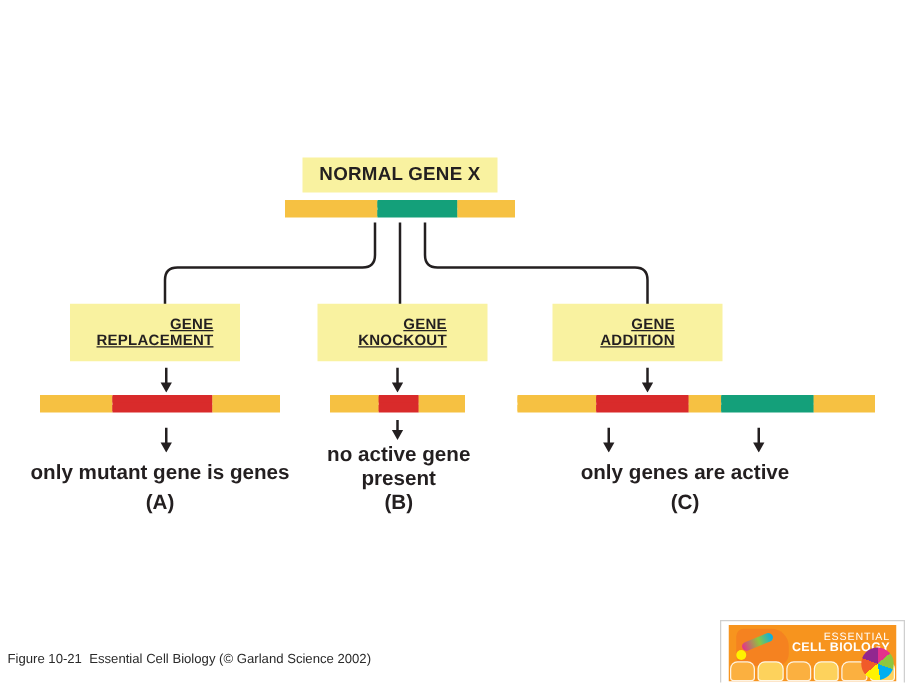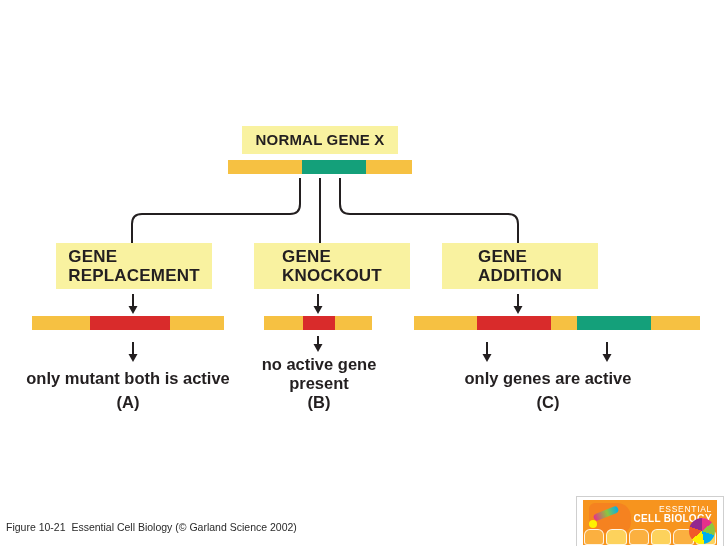--- a/index.html
+++ b/index.html
@@ -18,37 +18,38 @@
 
   
   .abs { position: absolute; }
 
   
   .chip {
     position: absolute;
     background: #f9f2a0;
     color: #231f20;
     font-weight: bold;
-    text-align: left;
+    text-align: right;
     line-height: 1.12;
     letter-spacing: 0.2px;
     display: flex;
     align-items: center;
     justify-content: center;
     white-space: pre-line;
   }
   .chip-top {
     left: 242px;  top: 126px;
     width: 156px; height: 28px;
     font-size: 15px;
   }
   .chip-branch {
-    width: 156px; height: 46px;
-    font-size: 17px;
+    width: 136px; height: 46px;
+    font-size: 12px;
     top: 243px;
+    text-decoration: underline;
   }
   .chip-a { left: 56px; }
   .chip-b { left: 254px; }
   .chip-c { left: 442px; }
 
   
   .bar {
     position: absolute;
     height: 14px;
     display: flex;
@@ -303,21 +304,21 @@
     <polygon points="2.5,12 11.5,12 7,20" fill="#231f20"></polygon>
   </svg>
 </div>
 <div class="arrow abs" style="left:600px; top:342px;">
   <svg width="14" height="20" viewBox="0 0 14 20">
     <line x1="7" y1="0" x2="7" y2="13" stroke="#231f20" stroke-width="2"></line>
     <polygon points="2.5,12 11.5,12 7,20" fill="#231f20"></polygon>
   </svg>
 </div>
 
-<div class="cap" style="left:10px; top:369px; width:236px;">only mutant both is active</div>
+<div class="cap" style="left:10px; top:369px; width:236px;">only mutant gene is genes</div>
 <div class="cap-letter" style="left:10px; top:393px; width:236px;">(A)</div>
 
 <div class="cap" style="left:250px; top:355px; width:138px;text-align:center;">no active gene
 present</div>
 <div class="cap-letter" style="left:250px; top:393px; width:138px;">(B)</div>
 
 <div class="cap" style="left:430px; top:369px; width:236px;">only genes are active</div>
 <div class="cap-letter" style="left:430px; top:393px; width:236px;">(C)</div>
 
 <div class="footer"><span>Figure 10-21</span><span>  </span><span class="ital">Essential Cell Biology</span><span> </span><span>(© Garland Science 2002)</span></div>

